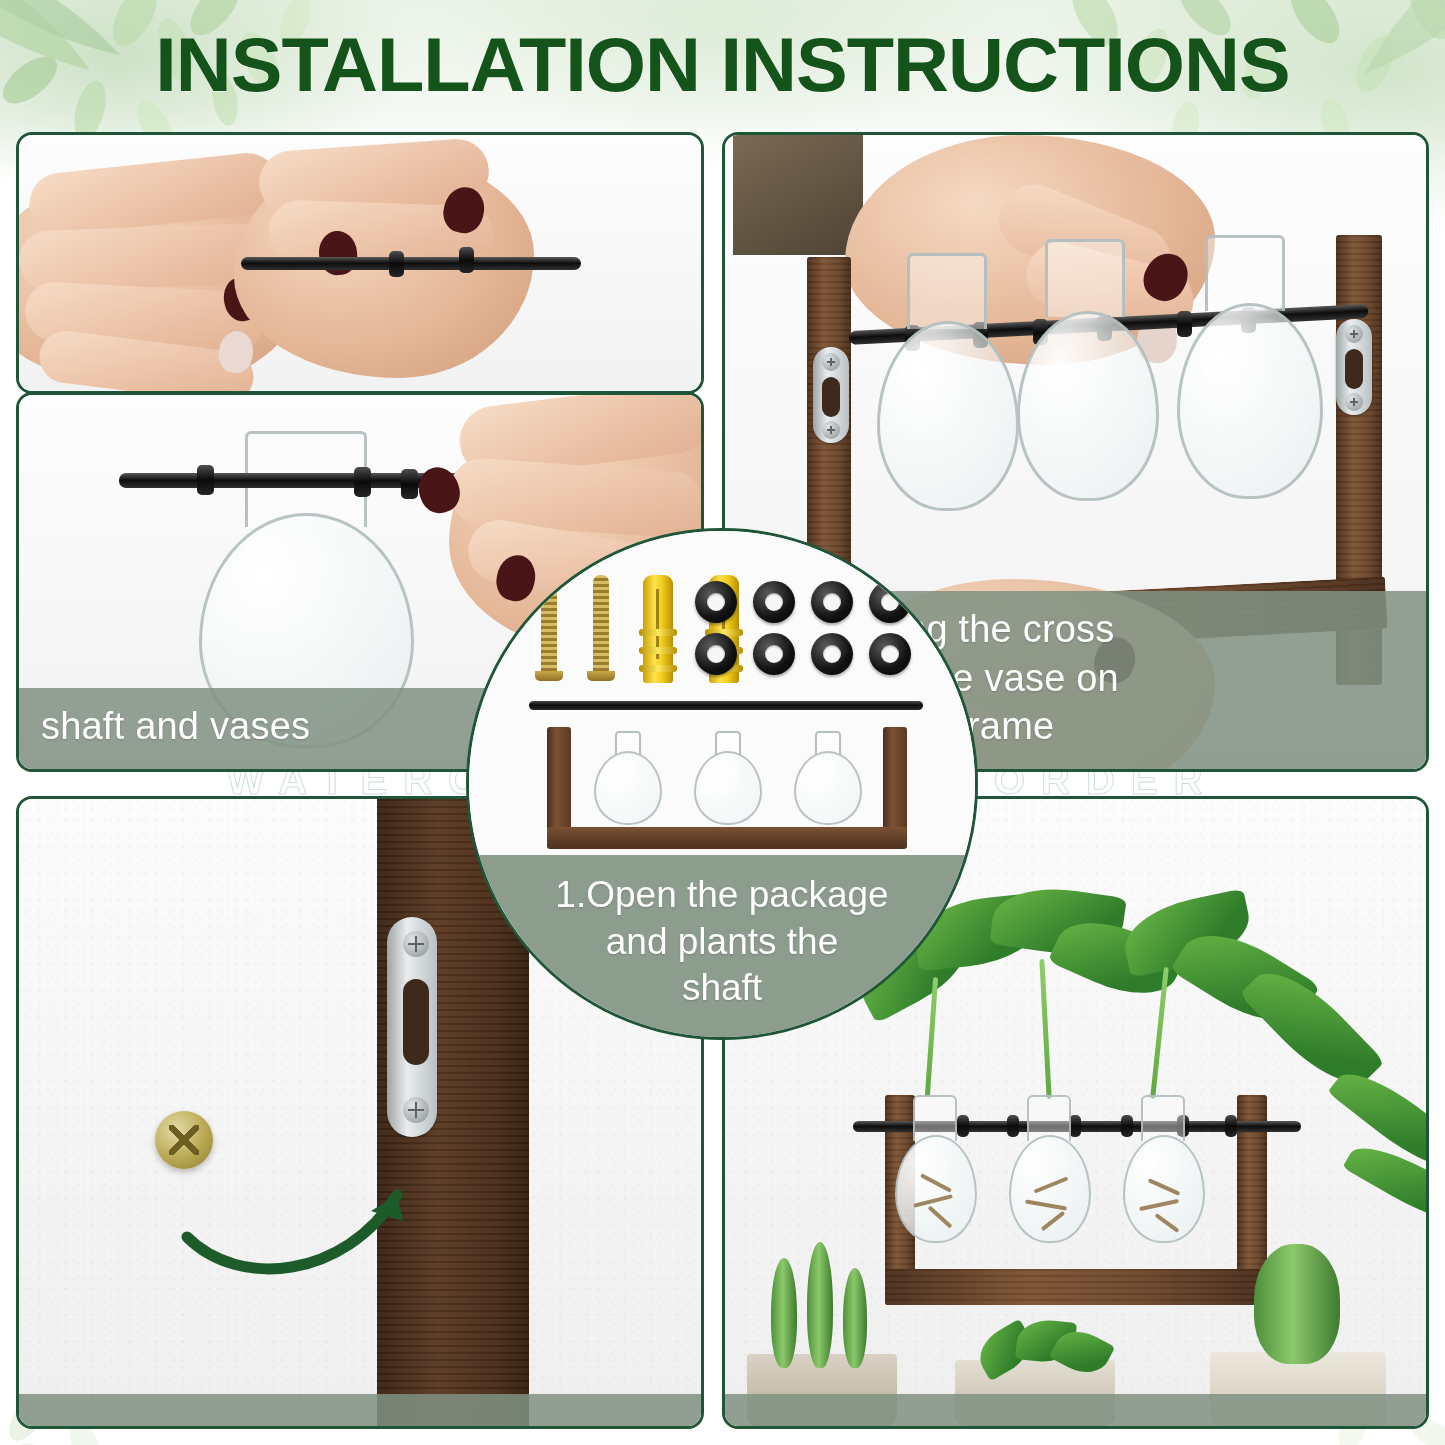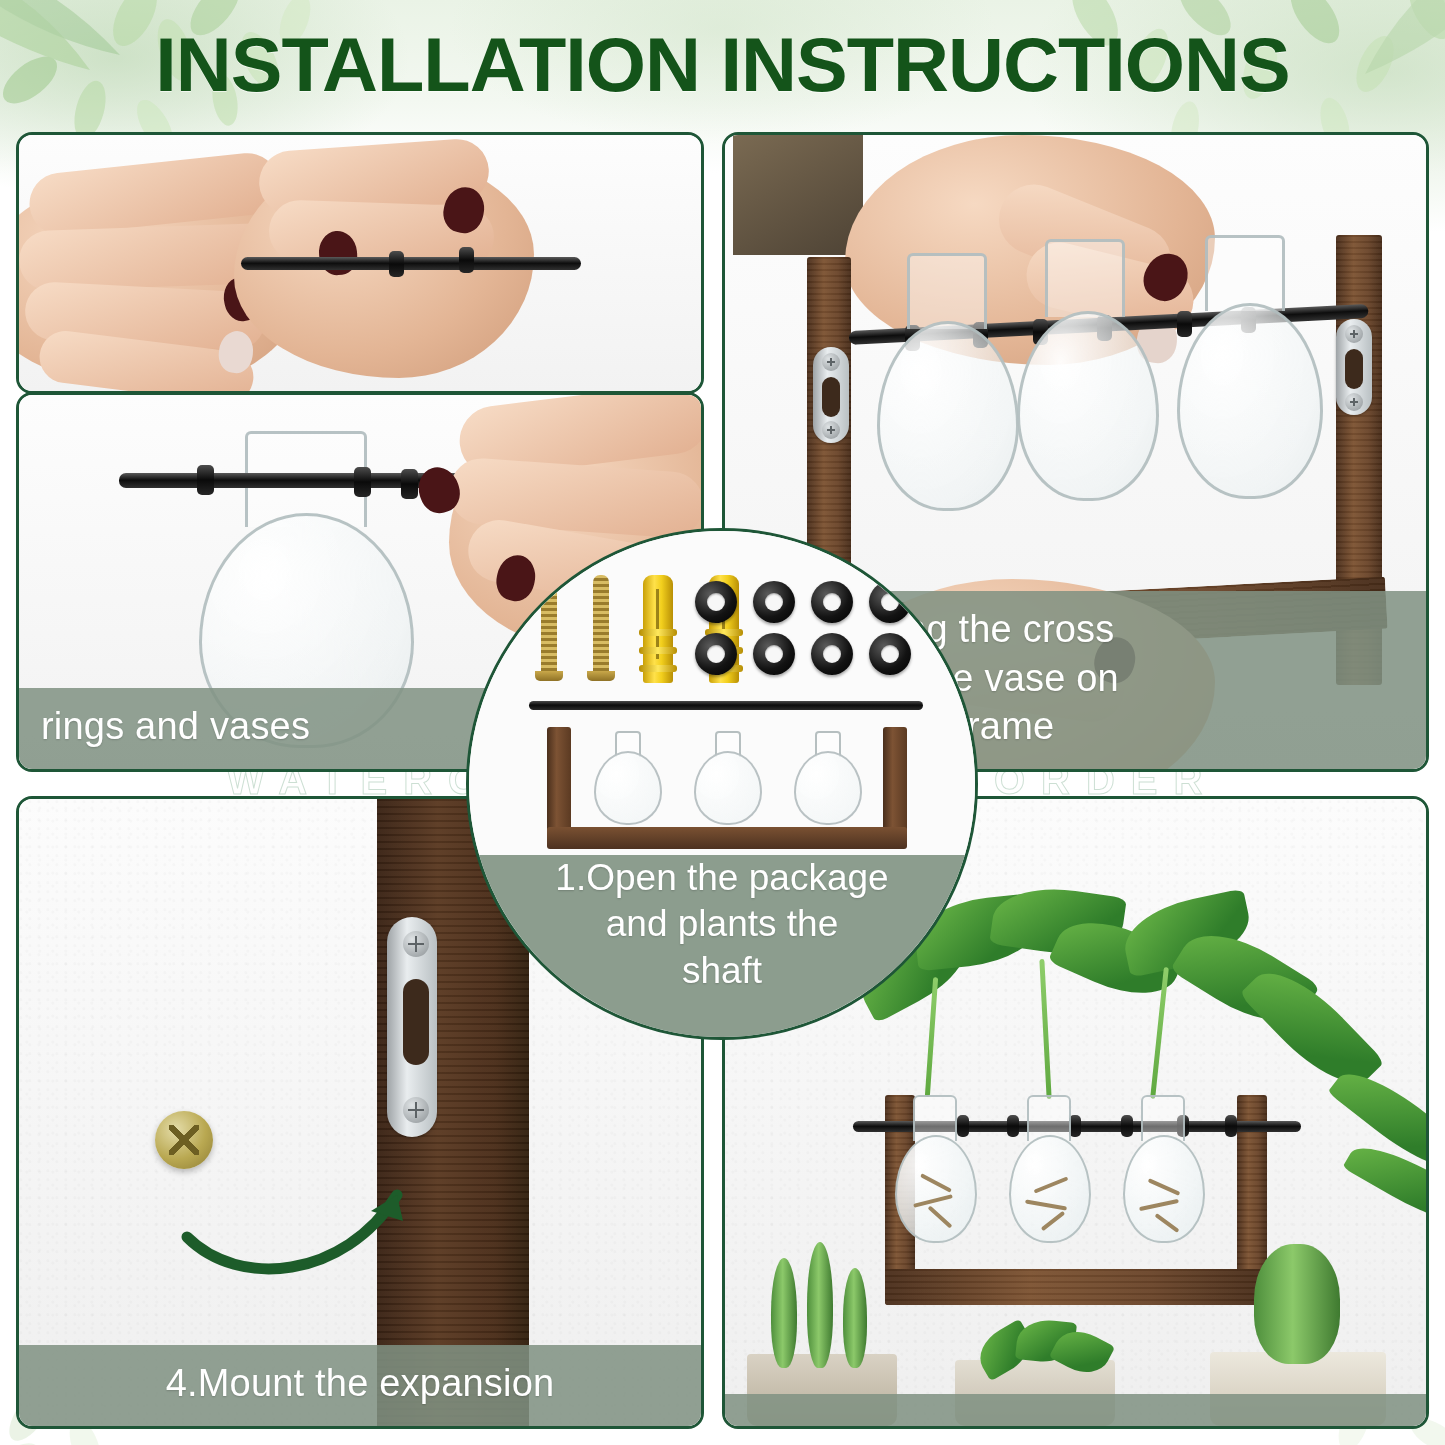--- a/index.html
+++ b/index.html
@@ -96,21 +96,21 @@
   }
   #parts-top {
     position:absolute; left:0; right:0; top:0; height:64%;
     background:#fbfbfb;
   }
   #parts-caption {
     position:absolute; left:0; right:0; bottom:0; height:36%;
     background:rgba(128,146,130,.90);
     color:#fff;
     display:flex; flex-direction:column;
-    align-items:center; 
+    align-items:center; justify-content:center;
     font-size:37px; line-height:1.26; text-align:center;
     text-shadow:0 1px 2px rgba(0,0,0,.18);
     padding:0 30px 8px;
   }
 
   
   .hw-row {
     position:absolute; left:70px; top:44px; width:374px; height:112px;
     display:flex; align-items:flex-start;
   }
@@ -403,21 +403,21 @@
 
       <div class="hand" style="left:430px; top:10px; width:300px; height:250px;"></div>
       <div class="finger" style="left:440px; top:0px; width:250px; height:70px; transform:rotate(-7deg);"></div>
       <div class="finger" style="left:430px; top:70px; width:255px; height:66px; transform:rotate(4deg);"></div>
       <div class="finger" style="left:448px; top:140px; width:235px; height:62px; transform:rotate(10deg);"></div>
       <div class="nail" style="left:400px; top:72px; width:40px; height:46px; transform:rotate(-18deg);"></div>
       <div class="nail" style="left:478px; top:160px; width:38px; height:46px; transform:rotate(12deg);"></div>
       <div class="nail" style="left:560px; top:196px; width:36px; height:44px; transform:rotate(20deg);"></div>
     </div>
     <div class="caption left">
-      <div>rings and vases</div>
+      <div>shaft and vases</div>
     </div>
   </div>
 
   <div class="panel p3">
     <div class="sc wall-white">
 
       <div style="position:absolute; left:8px; top:0; width:130px; height:120px; background:linear-gradient(150deg,#7a6a52,#4e4335); border-radius:0 0 16px 0;"></div>
 
       <div class="hand" style="left:120px; top:0px; width:370px; height:230px;"></div>
       <div class="finger" style="left:270px; top:70px; width:180px; height:70px; transform:rotate(22deg);"></div>
@@ -486,21 +486,20 @@
       </div>
 
       <div class="wall-screw" style="left:136px; top:312px;"></div>
 
       <svg class="arrow-path" style="left:150px; top:330px; width:270px; height:160px;" viewBox="0 0 270 160">
         <path d="M18,108 C70,160 175,150 228,66" stroke="#1d5c2a" stroke-width="11" fill="none" stroke-linecap="round"></path>
         <path d="M228,66 l-26,16 l32,10 z" fill="#1d5c2a"></path>
       </svg>
     </div>
     <div class="caption center">
-      <div>4.Mount the expansion</div>
     </div>
   </div>
 
   <div class="panel p5">
     <div class="sc wall-tex">
 
       <div class="leaf" style="left:130px; top:138px; width:120px; height:62px; transform:rotate(-28deg);"></div>
       <div class="leaf" style="left:190px; top:100px; width:126px; height:66px; transform:rotate(-6deg);"></div>
       <div class="leaf" style="left:268px; top:90px; width:130px; height:64px; transform:rotate(8deg);"></div>
       <div class="leaf" style="left:330px; top:128px; width:124px; height:62px; transform:rotate(24deg);"></div>

